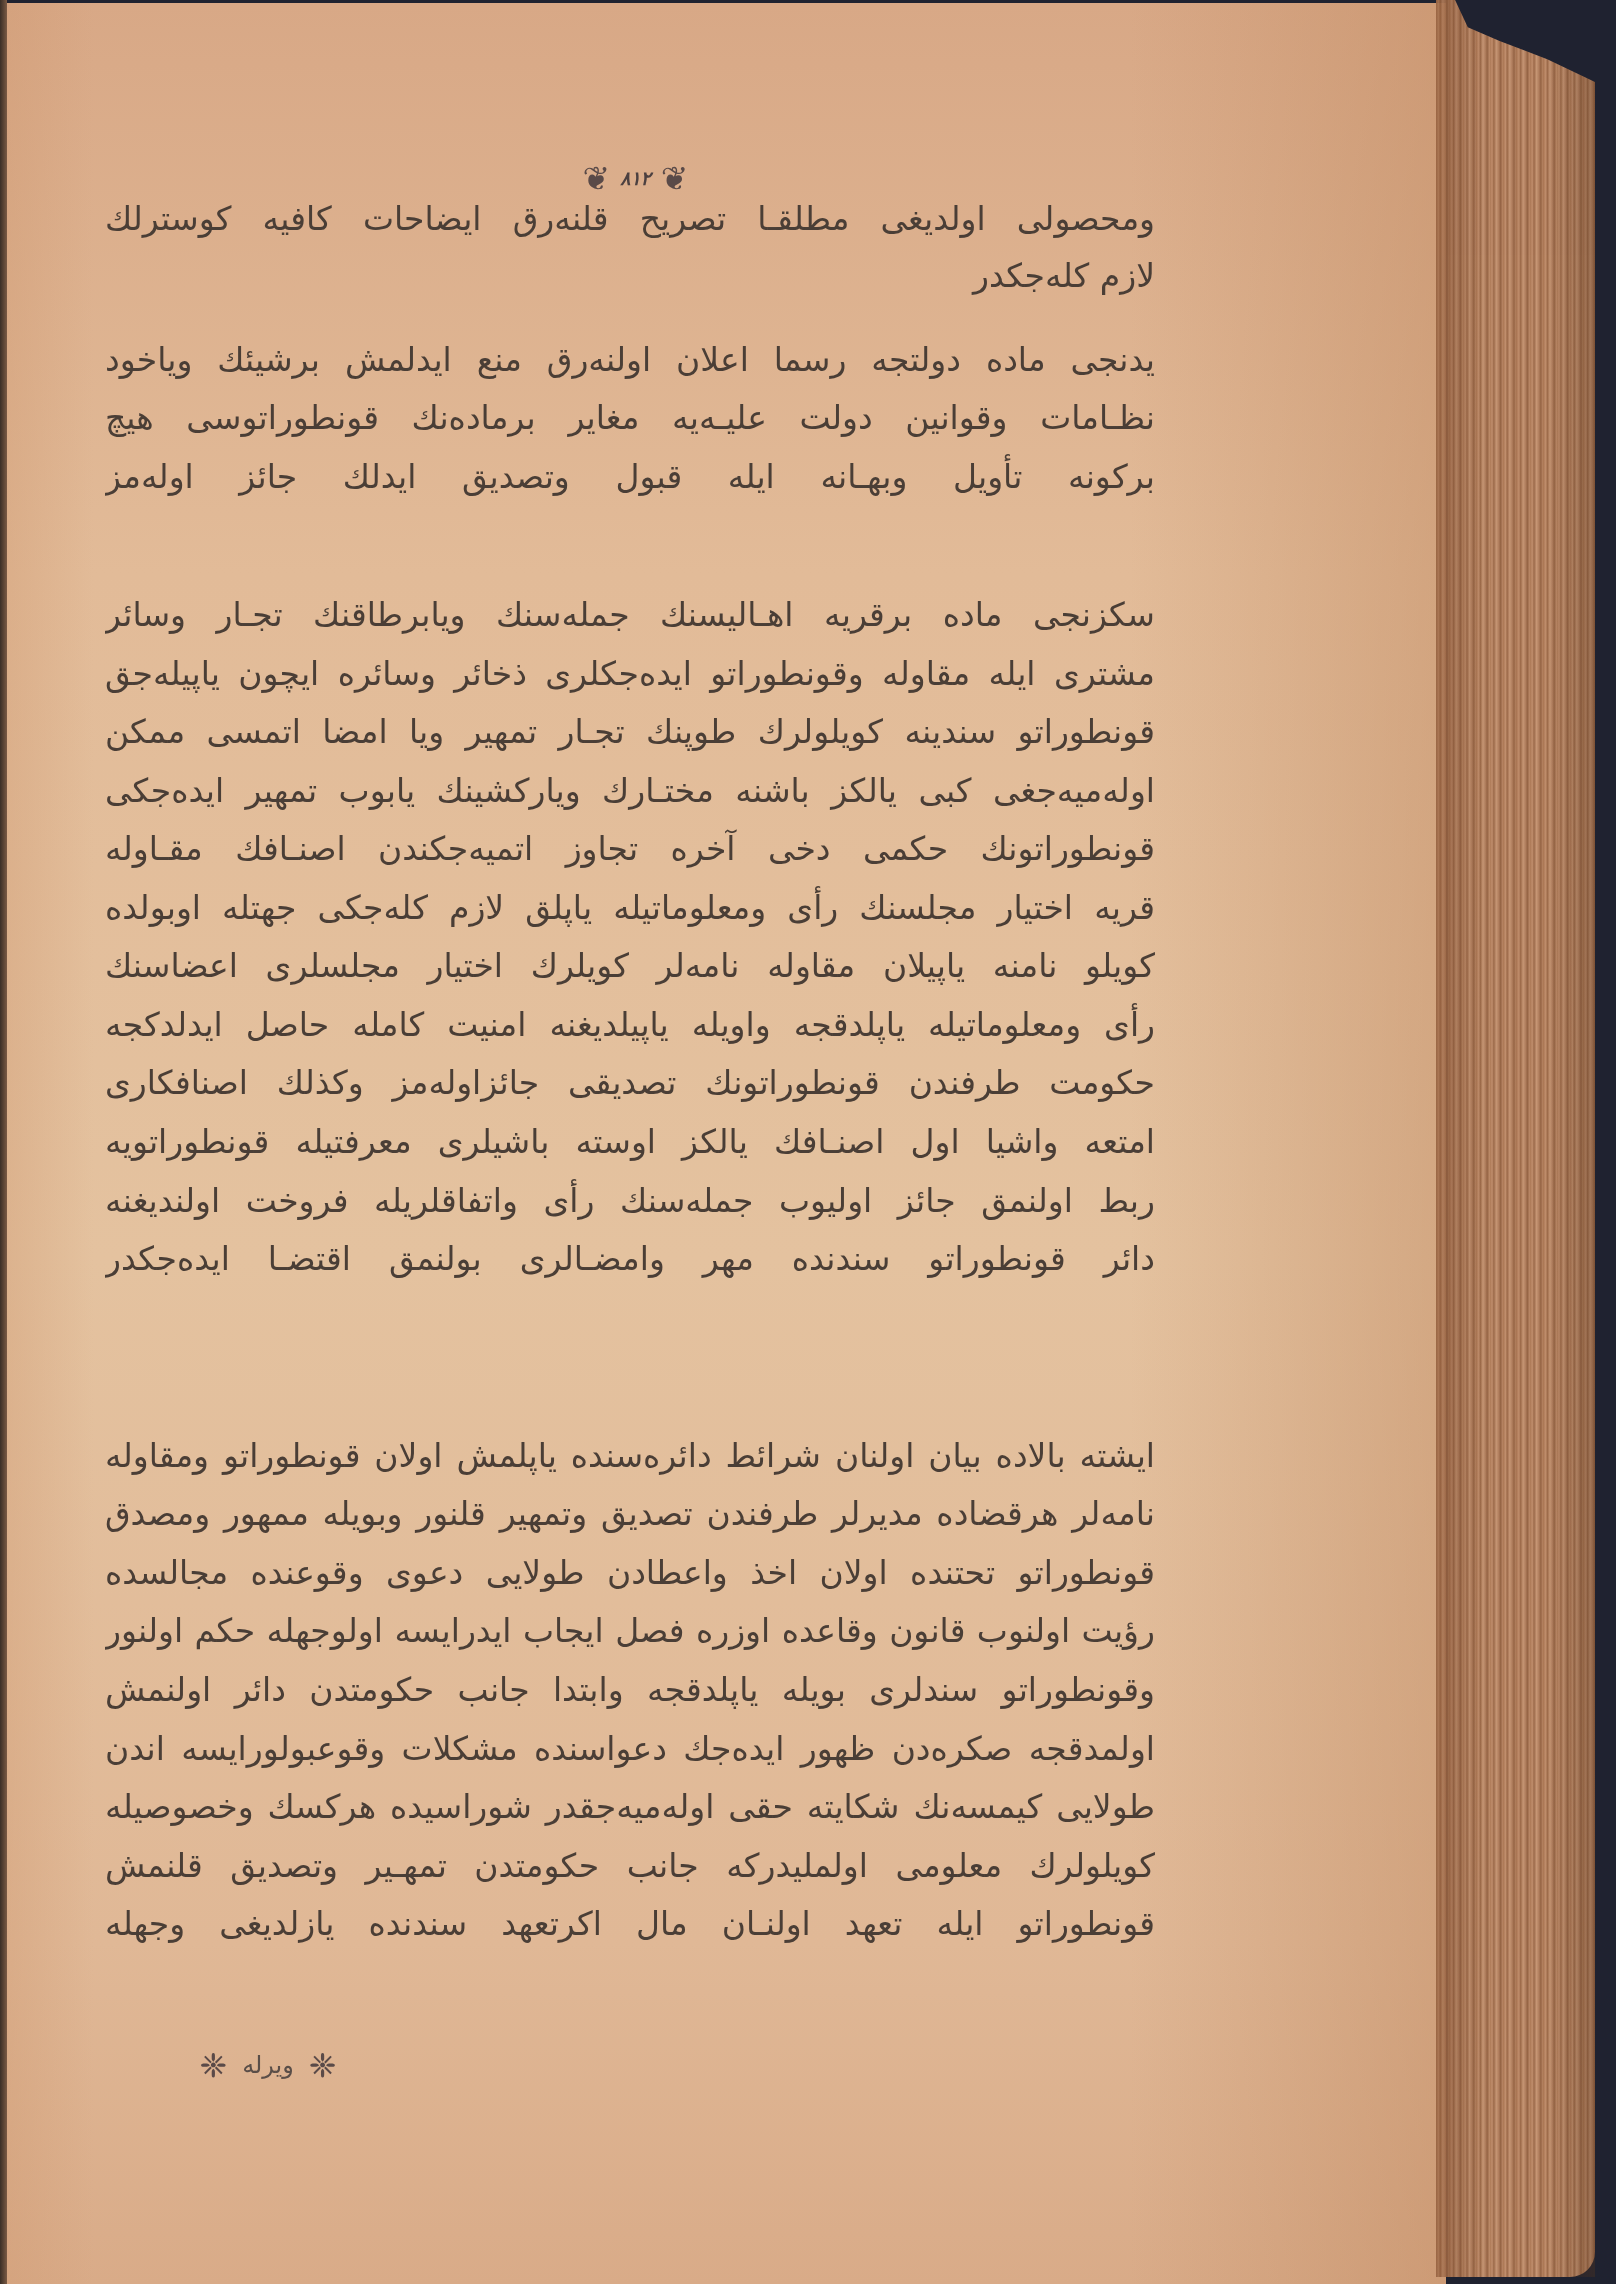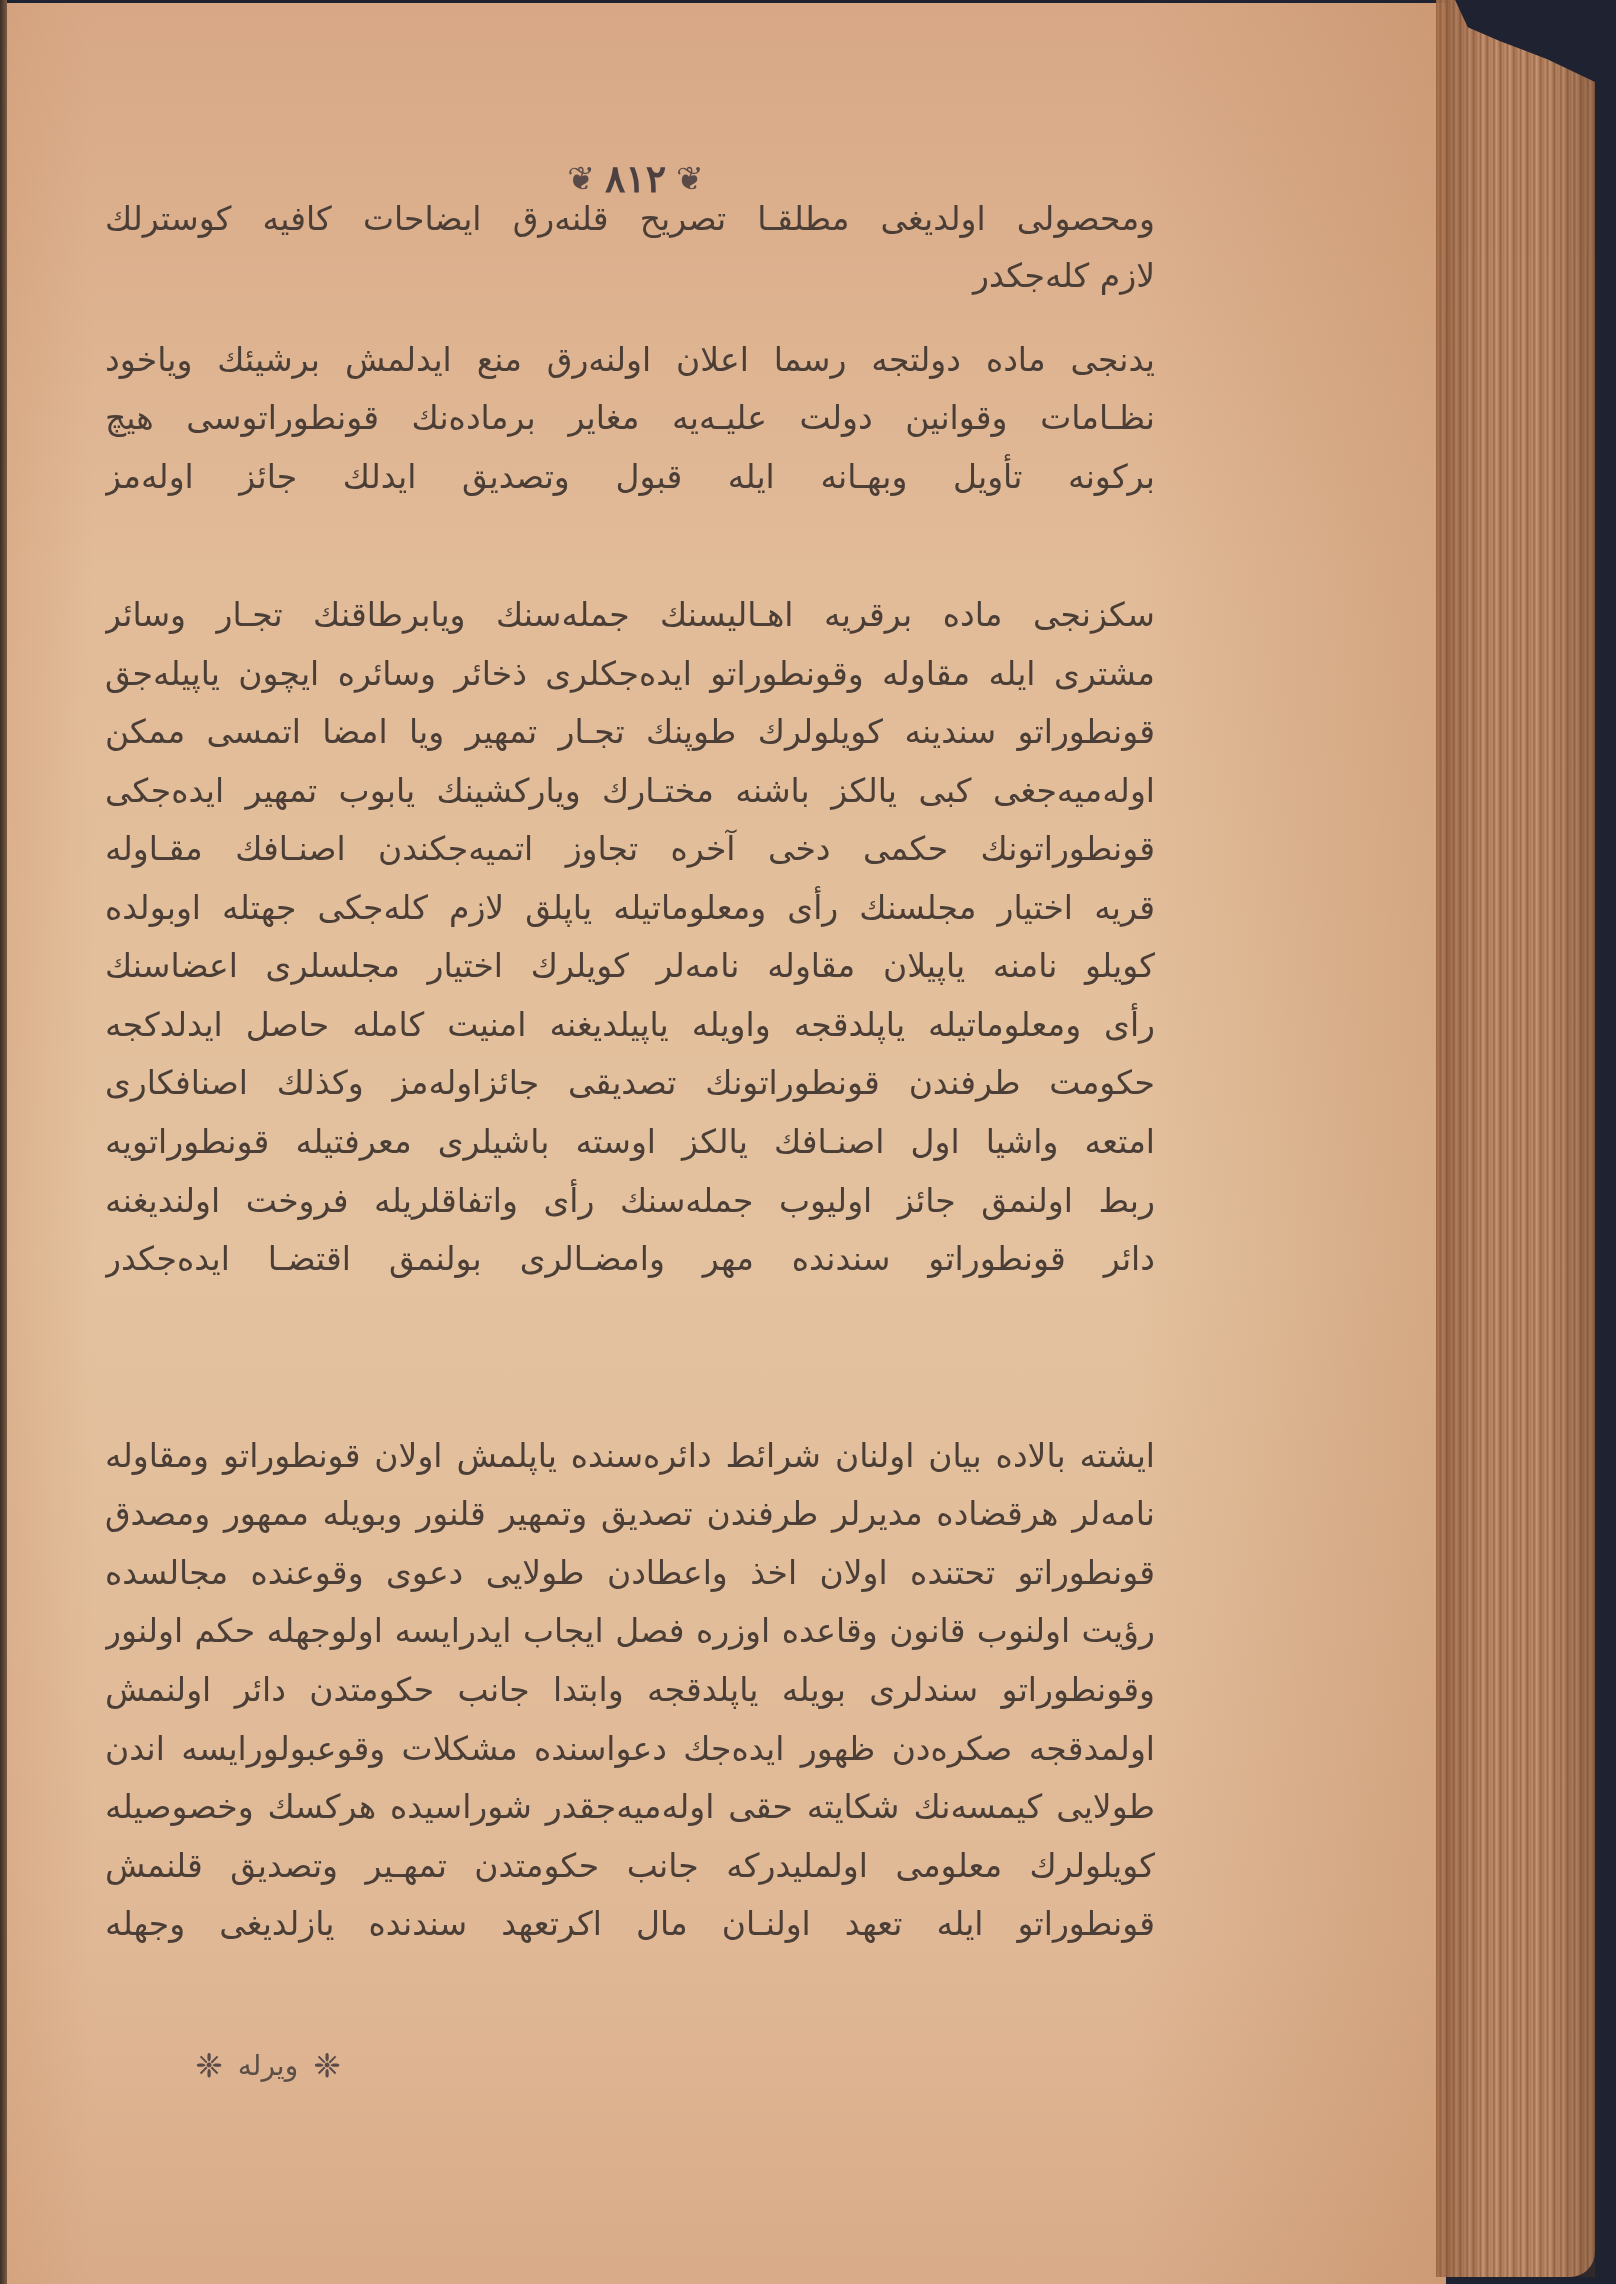--- a/index.html
+++ b/index.html
@@ -84,23 +84,24 @@
       gap: 10px;
       color: #4c4040;
       direction: ltr;
     }
     .ornament {
       font-size: 33px;
       color: #5a4a48;
       line-height: 1;
     }
     .page-number {
-      font-size: 38px;
+      font-size: 19px;
       font-weight: bold;
       direction: rtl;
+      font-style: italic;
     }
     .line {
       position: absolute;
       right: 0;
       width: 1050px;
       height: 50px;
       font-size: 33px;
       line-height: 50px;
       white-space: nowrap;
       text-align: justify;
@@ -117,21 +118,21 @@
       width: 184px;
       height: 50px;
       display: flex;
       align-items: center;
       justify-content: center;
       gap: 15px;
       direction: ltr;
       color: #5a4e48;
     }
     .catchword {
-      font-size: 28px;
+      font-size: 24px;
       font-family: "DejaVu Sans", sans-serif;
     }
   </style>
 </head>
 <body>
 
 <div class="book">
   <div class="binding"></div>
   <div class="page"></div>
   <div class="edges"></div>

